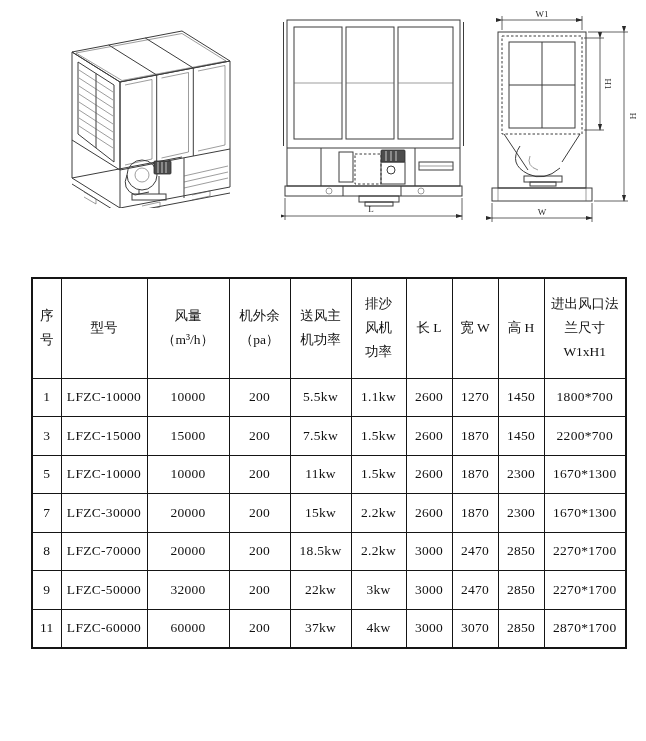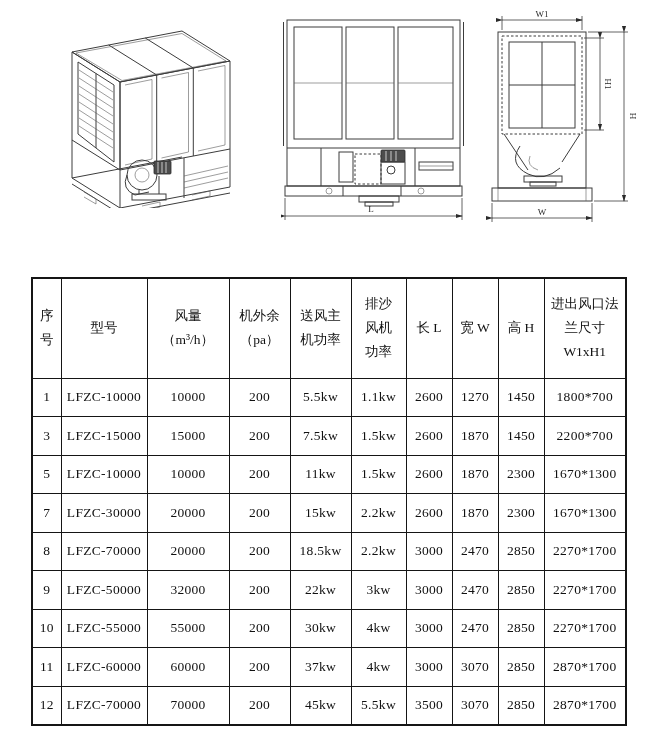--- a/index.html
+++ b/index.html
@@ -334,52 +334,28 @@
             <td>32000</td>
             <td>200</td>
             <td>22kw</td>
             <td>3kw</td>
             <td>3000</td>
             <td>2470</td>
             <td>2850</td>
             <td>2270*1700</td>
           </tr>
           <tr>
-            <td>10</td>
-            <td>LFZC-55000</td>
-            <td>55000</td>
-            <td>200</td>
-            <td>30kw</td>
-            <td>4kw</td>
-            <td>3000</td>
-            <td>2470</td>
-            <td>2850</td>
-            <td>2270*1700</td>
-          </tr>
-          <tr>
             <td>11</td>
             <td>LFZC-60000</td>
             <td>60000</td>
             <td>200</td>
             <td>37kw</td>
             <td>4kw</td>
             <td>3000</td>
             <td>3070</td>
             <td>2850</td>
             <td>2870*1700</td>
           </tr>
-          <tr>
-            <td>12</td>
-            <td>LFZC-70000</td>
-            <td>70000</td>
-            <td>200</td>
-            <td>45kw</td>
-            <td>5.5kw</td>
-            <td>3500</td>
-            <td>3070</td>
-            <td>2850</td>
-            <td>2870*1700</td>
-          </tr>
         </tbody>
     </table>
   </div>
 
 </div>
 
 </body></html>

